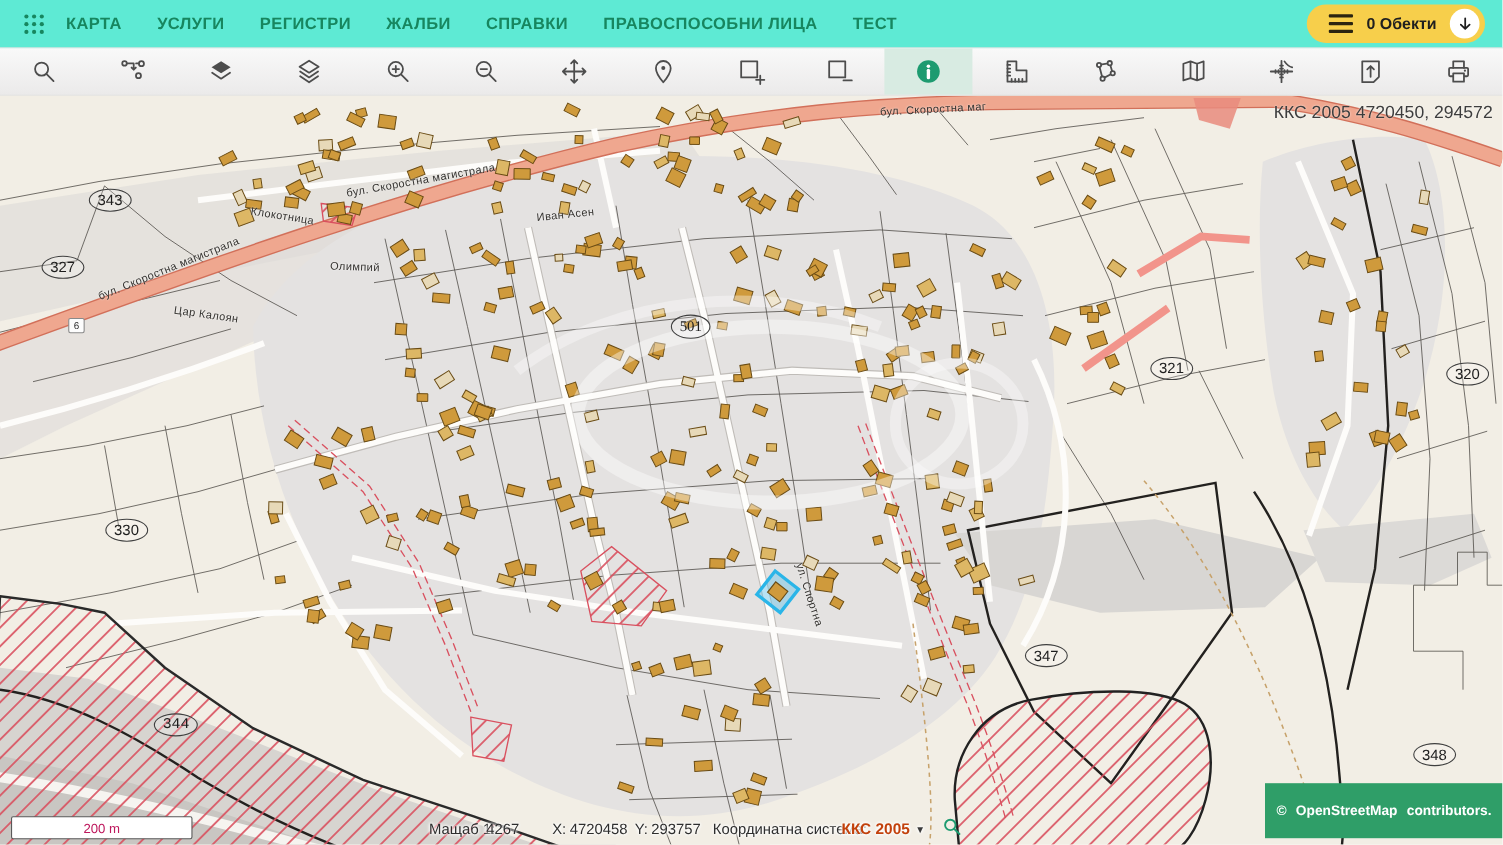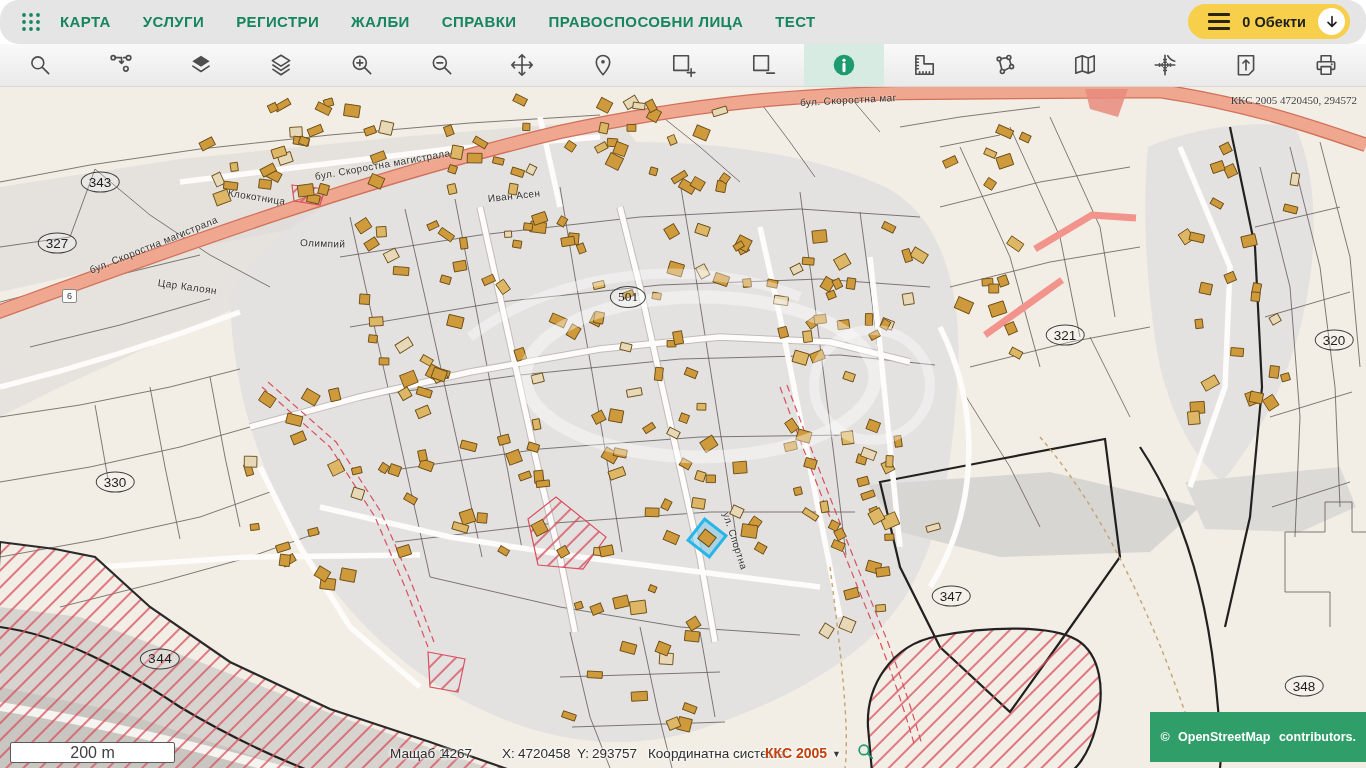--- a/index.html
+++ b/index.html
@@ -1,21 +1,21 @@
 <!DOCTYPE html>
 <html><head>
 <meta charset="utf-8">
 <style>
   * { margin:0; padding:0; box-sizing:border-box; }
   html,body { width:1366px; height:768px; overflow:hidden;
     font-family:"Liberation Sans", sans-serif; background:#fff; }
 
   
   .topbar { height:44px; display:flex; align-items:center;
-    background:#e5e5e5; border-bottom:1px solid #e3e3e3; padding:2px 14px;border-radius:19px; }
+    background:#5eead4; border-bottom:1px solid #e3e3e3; padding:2px 14px; }
   .apps-btn { width:26px; height:26px; margin:0 16px 0 4px; cursor:pointer;
     display:flex; align-items:center; justify-content:center; }
   .nav-items { display:flex; align-items:center; gap:32px; flex:1; }
   .nav-item { font-size:15px; font-weight:700; letter-spacing:.4px;
     color:#17865f; text-transform:uppercase; cursor:pointer; white-space:nowrap; }
   .objects-btn { display:flex; align-items:center; gap:12px;
     background:#f7cf4b; border-radius:18px; height:35px; padding:0 5px 0 20px;
     cursor:pointer; margin-right:2px; }
   .hamburger { display:flex; flex-direction:column; gap:4px; }
   .hamburger span { width:22px; height:3px; background:#2b2410; border-radius:1px; }
@@ -40,29 +40,29 @@
   .region-label { position:absolute; transform:translate(-50%,-50%);
     border:1.5px solid #3f3f3f; border-radius:50%; padding:2px 7px;
     font-size:13.5px; color:#1d1d1d; background:rgba(255,255,255,.22);
     white-space:nowrap; }
   .street-label { position:absolute; font-size:10px; color:#33312e;
     letter-spacing:.4px; white-space:nowrap; transform-origin:left center;
     text-shadow:0 0 2px rgba(255,255,255,.9); }
   .road-badge { position:absolute; left:62px; top:202px; background:#fdfdfd;
     border:1px solid #8a8a8a; border-radius:2px; font-size:9px; color:#333;
     padding:0 4px; line-height:12px; }
-  .corner-coords { position:absolute; top:7px; right:9px; font-size:11px;
-    color:#3d3d3d; text-shadow:0 0 2px rgba(255,255,255,.8);font-family:Liberation Serif, serif; }
+  .corner-coords { position:absolute; top:7px; right:9px; font-size:16px;
+    color:#3d3d3d; text-shadow:0 0 2px rgba(255,255,255,.8); }
   .watermark-text { position:absolute; left:100px; top:328px; font-size:52px;
     letter-spacing:13px; color:rgba(140,140,140,.30); white-space:nowrap;
     font-weight:400; }
   .scalebar { position:absolute; left:10px; bottom:5px; width:165px; height:21px;
     background:#fff; border:1px solid #5a5a5a; border-radius:2px;
     display:flex; align-items:center; justify-content:center;
-    font-size:16px; color:#404040; }
+    font-size:12px; color:#be185d; }
   .status { position:absolute; left:0; right:0; bottom:7px; height:17px;
     font-size:13.5px; color:#2e2e2e; }
   .status span { position:absolute; bottom:0; white-space:nowrap;
     text-shadow:0 0 3px #fff,0 0 3px #fff,0 0 4px #fff; }
   .status .crs-value { color:#c2410c; font-weight:700; font-size:14px; cursor:pointer; }
   .status .caret { font-size:9px; color:#3a3a3a; bottom:2px; cursor:pointer; }
   .status .crs-search { bottom:-3px; cursor:pointer; }
   .attribution { position:absolute; right:0; bottom:6px; background:#2f9e68;
     color:#fff; font-size:12.5px; font-weight:600; padding:18px 10px;
     word-spacing:5px; cursor:pointer; }

